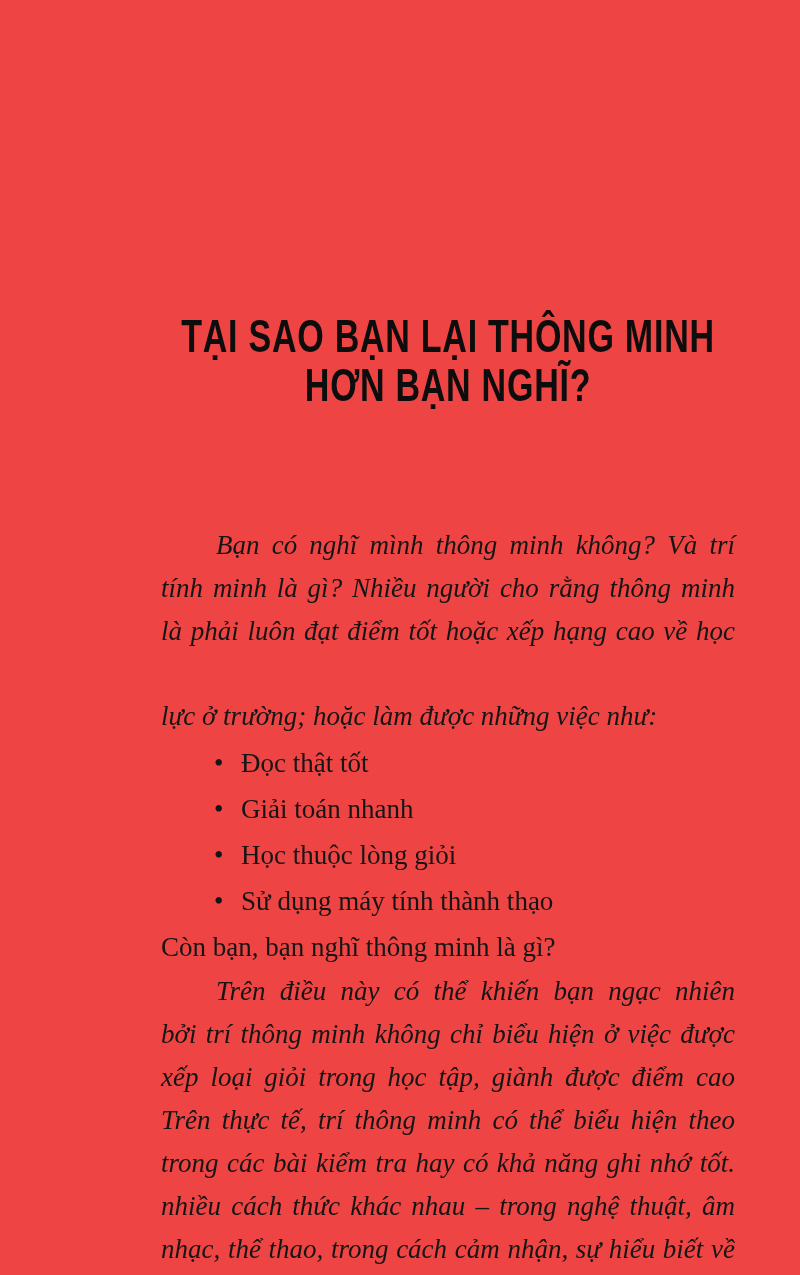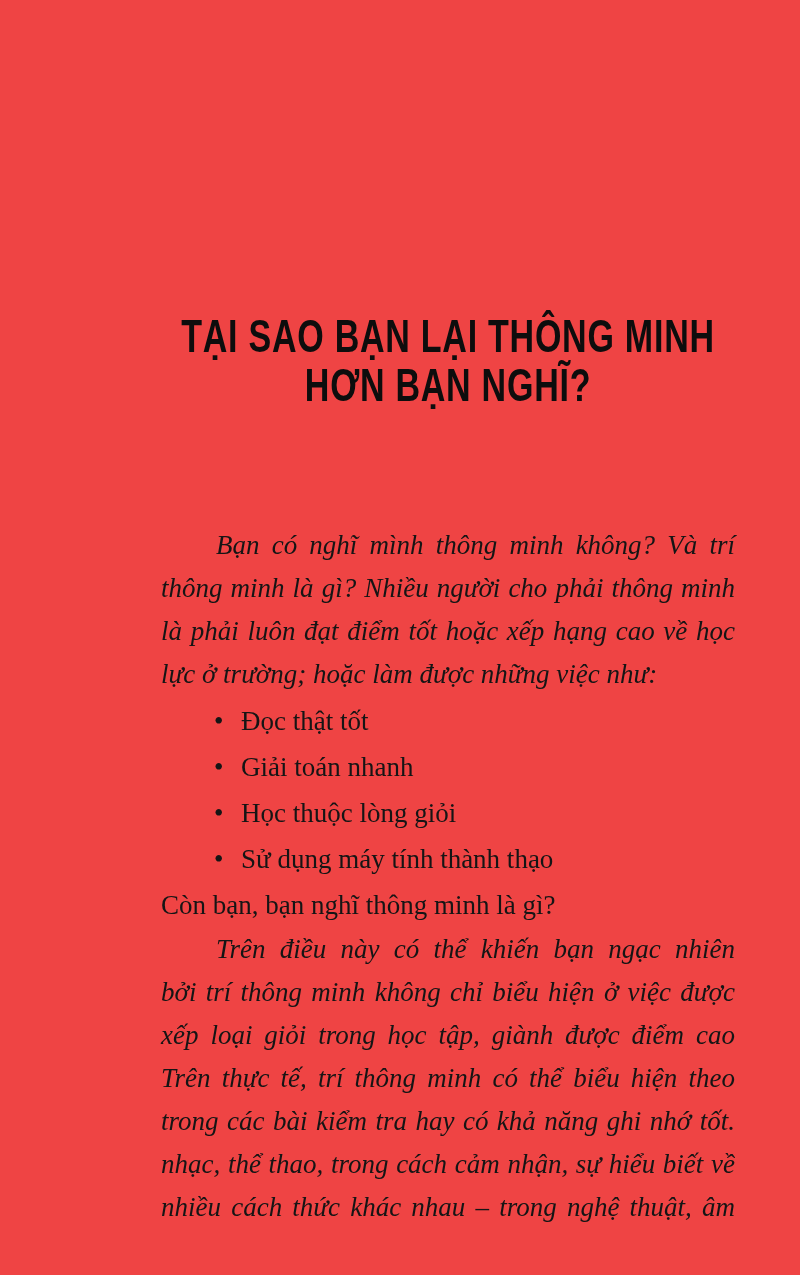--- a/index.html
+++ b/index.html
@@ -39,21 +39,21 @@
     font-size: 27px;
     color: #151515;
   }
   .line {
     line-height: 43px;
     text-align: justify;
     text-align-last: justify;
     font-style: italic;
   }
   .line.first { text-indent: 55px; }
-  .line.flush-last { text-align-last: left; }
+  .line.flush-last { text-align-last: left; margin-top: 42px; }
   .bullet-list {
     list-style: none;
     margin: 2px 0 0 0;
     padding: 0;
   }
   .bullet-item {
     display: flex;
     line-height: 46px;
     padding-left: 53px;
   }
@@ -73,21 +73,21 @@
 
   <div class="title-block">
     <div class="title-line">TẠI SAO BẠN LẠI THÔNG MINH</div>
     <div class="title-line">HƠN BẠN NGHĨ?</div>
   </div>
 
   <div class="text-block">
 
     <div>
       <div class="line first">Bạn có nghĩ mình thông minh không? Và trí</div>
-      <div class="line">thông minh là gì? Nhiều người cho phải thông minh</div>
+      <div class="line">tính minh là gì? Nhiều người cho rằng thông minh</div>
       <div class="line">là phải luôn đạt điểm tốt hoặc xếp hạng cao về học</div>
       <div class="line flush-last">lực ở trường; hoặc làm được những việc như:</div>
     </div>
 
     <ul class="bullet-list">
       <li class="bullet-item">
         <span class="bullet-dot">•</span>
         <span>Đọc thật tốt</span>
       </li>
       <li class="bullet-item">
@@ -105,18 +105,18 @@
     </ul>
 
     <div class="question-line">Còn bạn, bạn nghĩ thông minh là gì?</div>
 
     <div class="p2">
       <div class="line first">Trên điều này có thể khiến bạn ngạc nhiên</div>
       <div class="line">bởi trí thông minh không chỉ biểu hiện ở việc được</div>
       <div class="line">xếp loại giỏi trong học tập, giành được điểm cao</div>
       <div class="line">Trên thực tế, trí thông minh có thể biểu hiện theo</div>
       <div class="line">trong các bài kiểm tra hay có khả năng ghi nhớ tốt.</div>
+      <div class="line">nhiều cách thức khác nhau – trong nghệ thuật, âm</div>
       <div class="line">nhạc, thể thao, trong cách cảm nhận, sự hiểu biết về</div>
-      <div class="line">nhiều cách thức khác nhau – trong nghệ thuật, âm</div>
     </div>
 
   </div>
 </div>
 
 </body></html>

